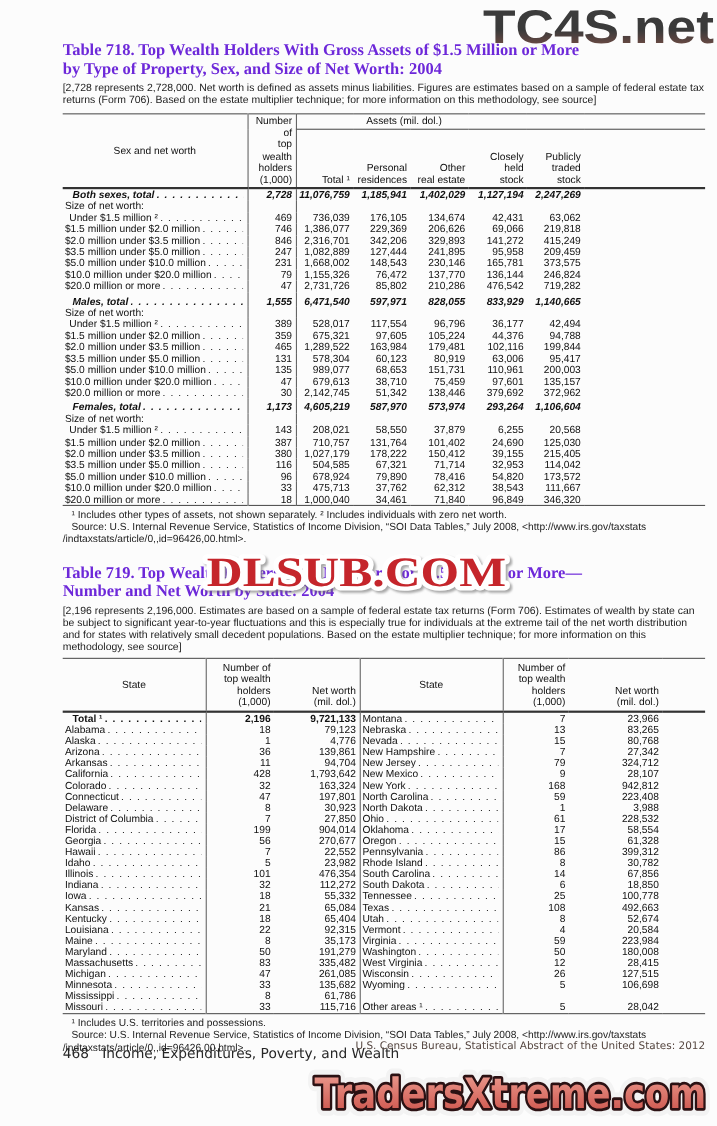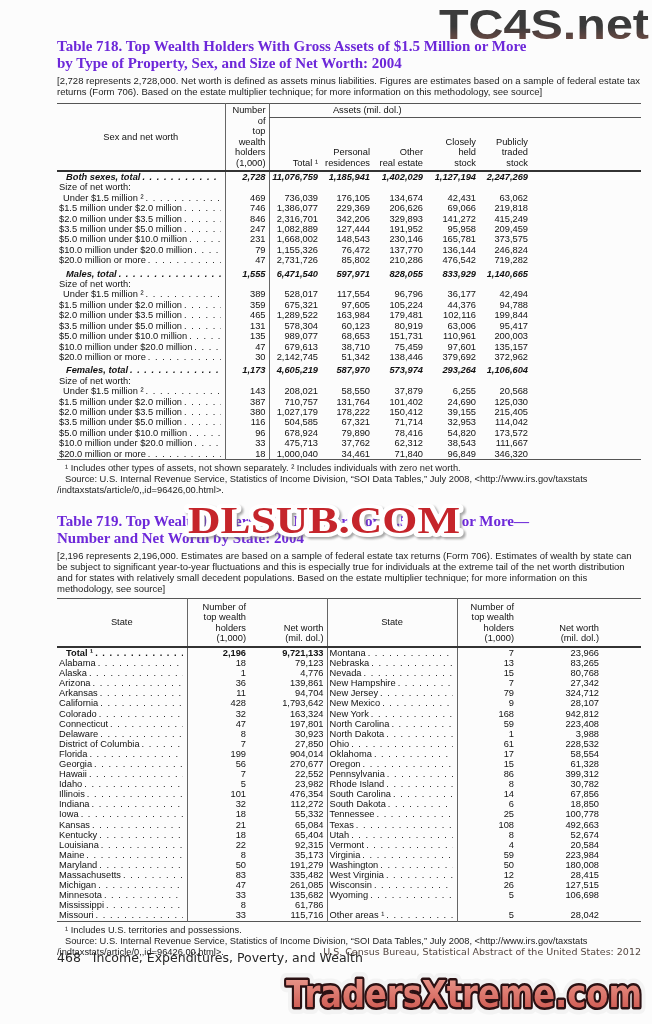--- a/index.html
+++ b/index.html
@@ -186,21 +186,21 @@
           <tr>
             <td>
               <span class="lblwrap">
                 <span class="lbl">$3.5 million under $5.0 million</span>
                 <span class="dots"></span>
               </span>
             </td>
             <td class="val vl">247</td>
             <td class="val vl">1,082,889</td>
             <td class="val">127,444</td>
-            <td class="val">191,952</td>
+            <td class="val">241,895</td>
             <td class="val">95,958</td>
             <td class="val">209,459</td>
             <td class="fill"></td>
           </tr>
 
           <tr>
             <td>
               <span class="lblwrap">
                 <span class="lbl">$5.0 million under $10.0 million</span>
                 <span class="dots"></span>

